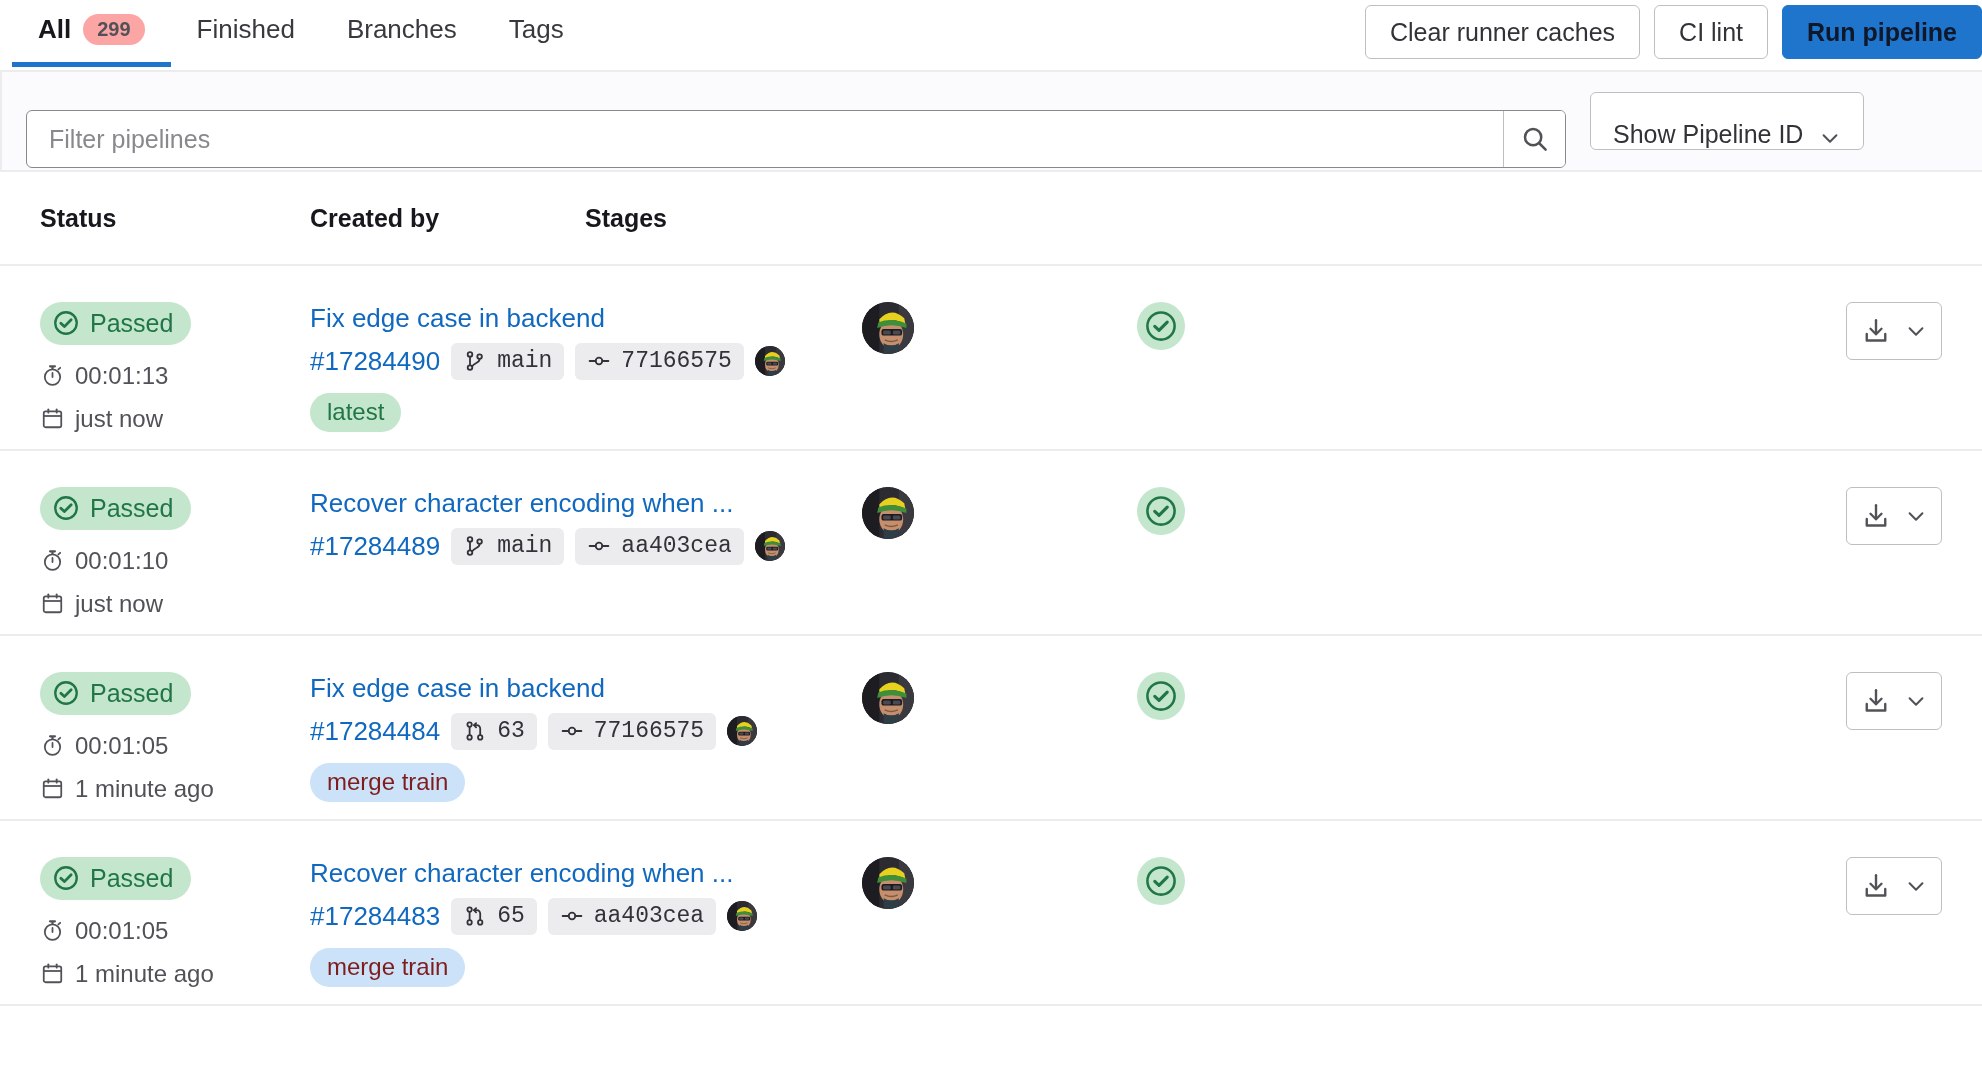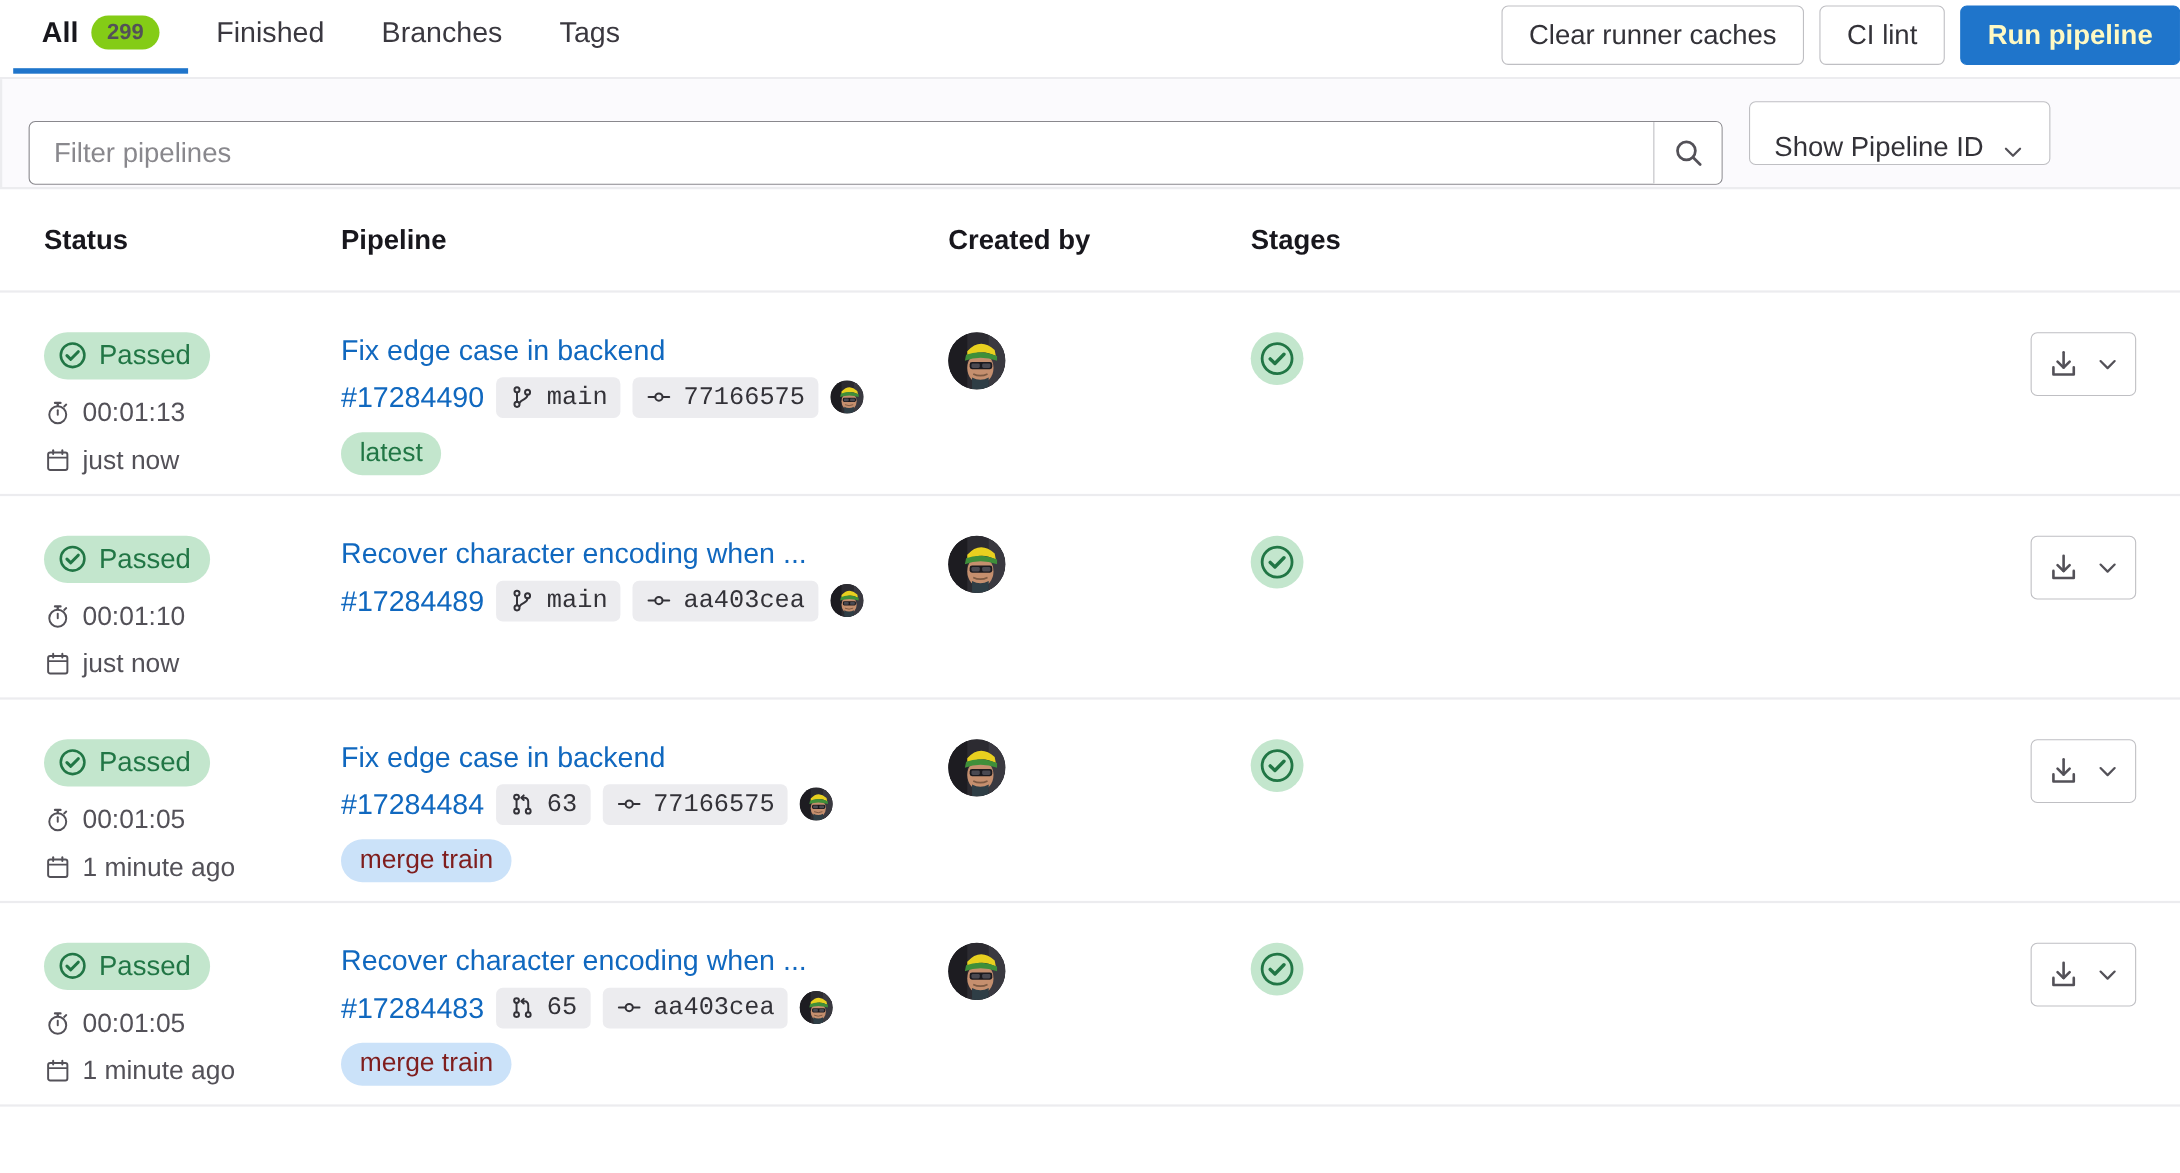--- a/index.html
+++ b/index.html
@@ -32,21 +32,21 @@
     cursor: pointer;
     white-space: nowrap;
   }
   .tab.active { color: #18171d; font-weight: 700; }
   .tab.active::after {
     content: "";
     position: absolute; left: 0; right: 0; bottom: -2px;
     height: 5px; background: #1f75cb;
   }
   .tab .count {
-    background: #84cc16;
+    background: #fca5a5;
     color: #535158;
     border-radius: 20px;
     font-size: 20px;
     font-weight: 700;
     padding: 5px 14px 6px;
     line-height: 1;
   }
 
   
   .top-actions {
@@ -62,21 +62,21 @@
     line-height: 1;
     border: 1px solid #bfbfc3;
     background: #fff;
     color: #333238;
     cursor: pointer;
     white-space: nowrap;
   }
   .btn-primary {
     background: #1f75cb;
     border-color: #1f75cb;
-    color: #fef9c3;
+    color: #0f172a;
     font-weight: 700;
   }
 
   
   .filterbar {
     position: relative;
     height: 100px;
     background: #fbfafd;
     border-bottom: 2px solid #ececef;
     display: flex;
@@ -304,21 +304,20 @@
           <polyline points="5,9 12,16 19,9"></polyline>
         </svg>
       </span>
     </button>
   </div>
 
   <div class="table">
 
     <div class="thead">
       <div class="th col-status">Status</div>
-      <div class="th col-pipeline">Pipeline</div>
       <div class="th col-created">Created by</div>
       <div class="th col-stages">Stages</div>
       <div class="th col-actions"></div>
     </div>
 
     <div id="rows-container">
   <div class="row">
 
     <div class="cell col-status status-stack">
       <span class="badge-passed">

